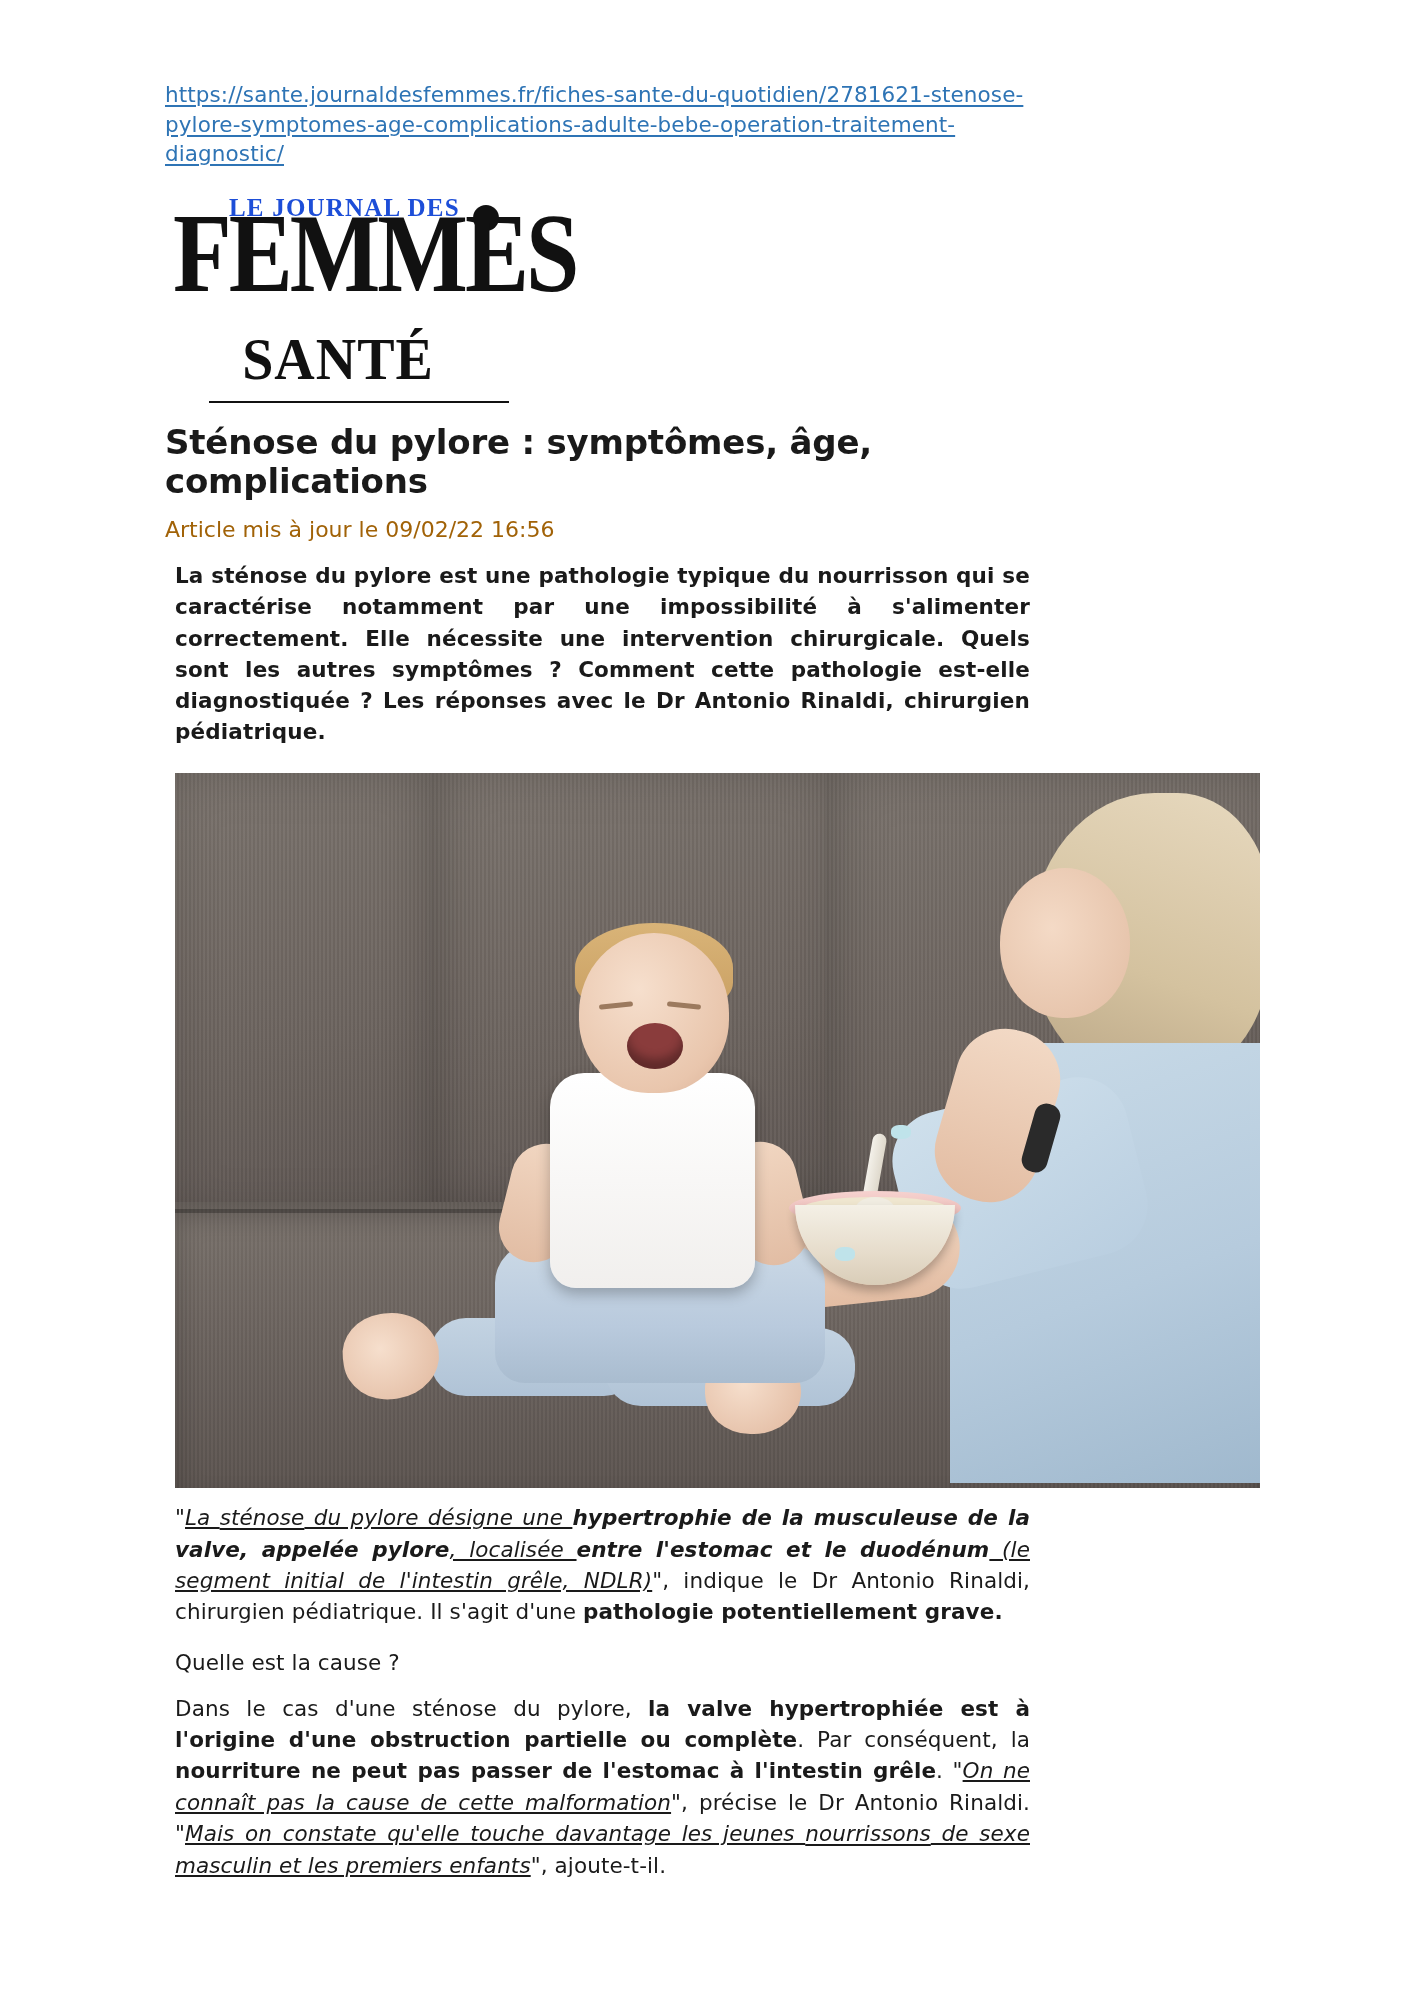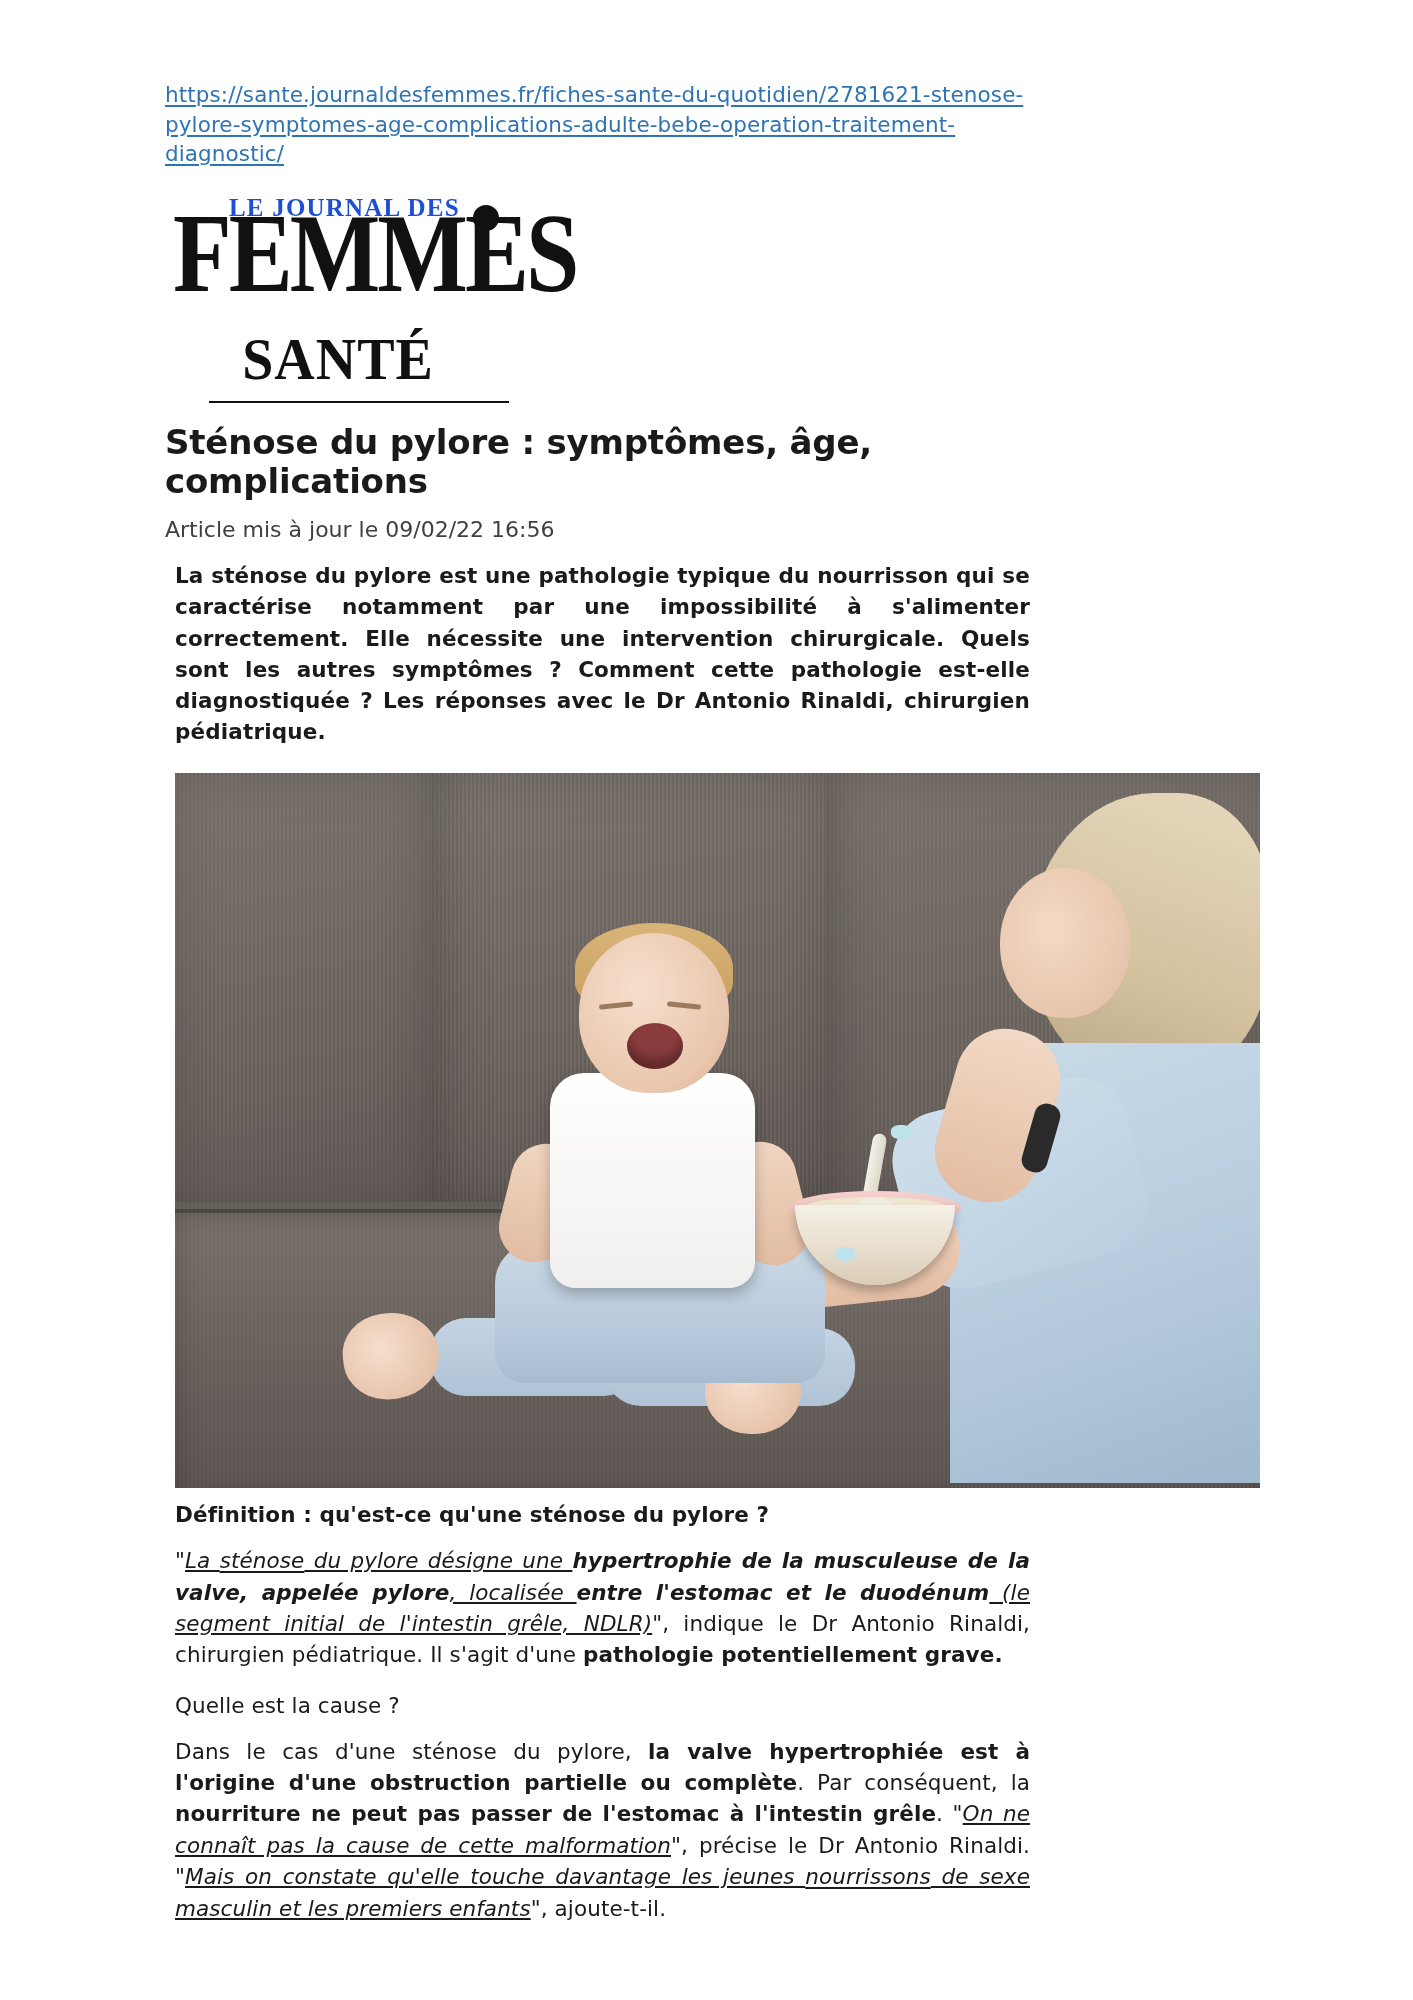--- a/index.html
+++ b/index.html
@@ -97,21 +97,21 @@
     font-family: "DejaVu Sans", sans-serif;
     font-size: 34px;
     font-weight: bold;
     color: #1a1a1a;
     margin: 20px 0 16px 0;
     letter-spacing: -0.2px;
     line-height: 1.15;
   }
   .article-date {
     font-size: 22px;
-    color: #404040;
+    color: #a16207;
     margin: 8px 0 18px 0;
   }
 
   
   .lead {
     font-size: 21.5px;
     font-weight: bold;
     line-height: 1.45;
     text-align: justify;
     margin: 0 0 26px 10px;
@@ -418,19 +418,18 @@
 
     <div class="spoon"></div>
     <div class="bowl-rim"></div>
     <div class="bowl-food"></div>
     <div class="spoon-head"></div>
     <div class="bowl"></div>
     <div class="nail n1"></div>
     <div class="nail n2"></div>
   </div>
 
-  <h2 class="section-head">Définition : qu'est-ce qu'une sténose du pylore ?</h2>
   <p class="body"><span>"</span><span class="i">La </span><span class="i u">sténose</span><span class="i"> du pylore désigne une </span><span class="bi">hypertrophie de la musculeuse de la valve, appelée pylore</span><span class="i">, localisée </span><span class="bi">entre l'estomac et le duodénum</span><span class="i"> (le segment initial de l'intestin grêle, NDLR)</span><span>", indique le Dr Antonio Rinaldi, chirurgien pédiatrique. Il s'agit d'une </span><span class="b">pathologie potentiellement grave.</span></p>
 
   <h2 class="section-head plain">Quelle est la cause ?</h2>
   <p class="body"><span>Dans le cas d'une sténose du pylore, </span><span class="b">la valve hypertrophiée est à l'origine d'une obstruction partielle ou complète</span><span>. Par conséquent, la </span><span class="b">nourriture ne peut pas passer de l'estomac à l'intestin grêle</span><span>. "</span><span class="i">On ne connaît pas la cause de cette malformation</span><span>", précise le Dr Antonio Rinaldi. "</span><span class="i">Mais on constate qu'elle touche davantage les jeunes </span><span class="i u">nourrissons</span><span class="i"> de sexe masculin et les premiers enfants</span><span>", ajoute-t-il.</span></p>
 
 </div>
 
 </body></html>

